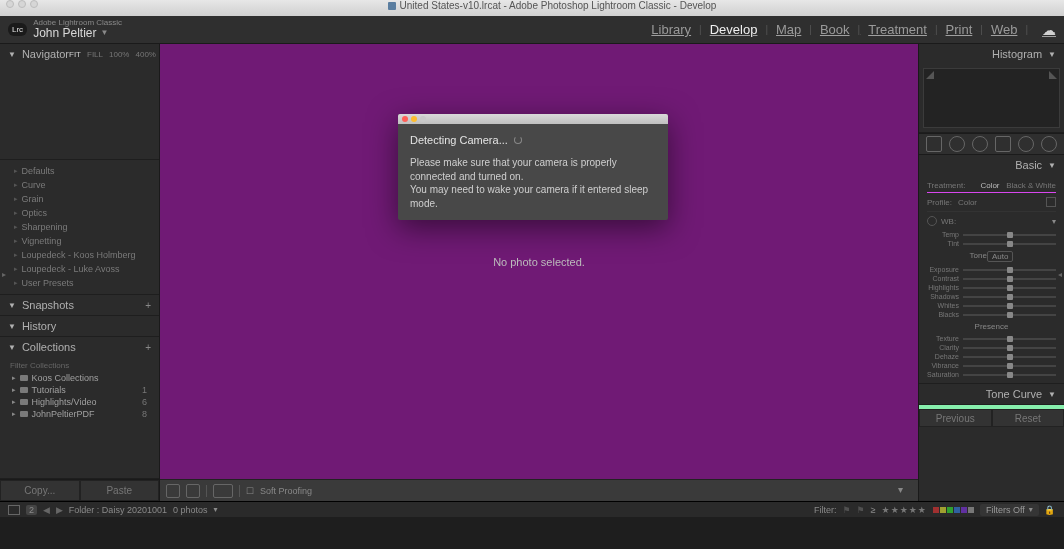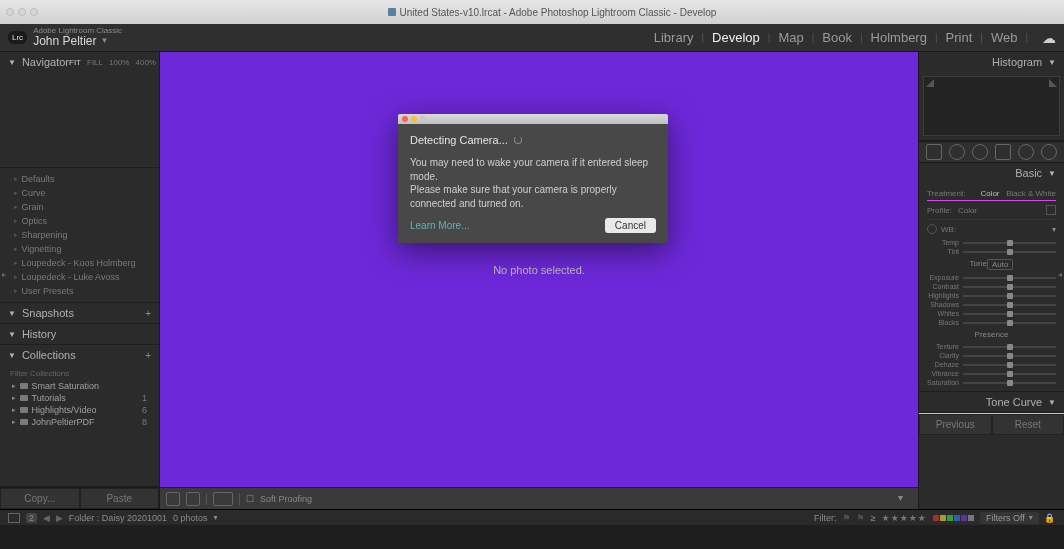--- a/index.html
+++ b/index.html
@@ -1,39 +1,39 @@
 <!DOCTYPE html>
 <html><head>
 <meta charset="utf-8">
 <style>
 * { margin: 0; padding: 0; box-sizing: border-box; font-family: -apple-system, Helvetica, Arial, sans-serif; }
 body { background: #2b2b2b; color: #a0a0a0; font-size: 10px; width: 1064px; height: 549px; overflow: hidden; position: relative; }
 
-.mac-titlebar { height: 24px; background: linear-gradient(#e7e7e7,#d0d0d0); display: flex; align-items: center; padding: 0 6px; color: #555; font-size: 10px; }
+.mac-titlebar { height: 16px; background: linear-gradient(#e7e7e7,#d0d0d0); display: flex; align-items: flex-start; padding: 0 6px; color: #555; font-size: 10px; }
 .mac-dots { display: flex; gap: 4px; margin-right: 8px; }
 .mac-dot { width: 8px; height: 8px; border-radius: 50%; background: #d6d6d6; border: 1px solid #bcbcbc; }
 .mac-title { flex: 1; text-align: center; display: flex; align-items: center; justify-content: center; gap: 4px; }
 .doc-icon { width: 8px; height: 8px; background: #5b7ea0; border-radius: 1px; }
 
 .app-header { height: 28px; background: #2f2f2f; display: flex; align-items: center; padding: 0 8px; border-bottom: 1px solid #1a1a1a; }
 .lrc-badge { background: #1a1a1a; color: #e0e0e0; font-size: 8px; padding: 2px 4px; border-radius: 6px; margin-right: 6px; }
 .brand-block { display: flex; flex-direction: column; line-height: 1.1; }
 .brand-small { font-size: 8px; color: #8a8a8a; }
 .brand-user { font-size: 12px; color: #d8d8d8; display: flex; align-items: center; gap: 4px; }
 .tri-down { font-size: 8px; color: #8a8a8a; }
-.module-nav { margin-left: auto; display: flex; align-items: center; gap: 8px; }
+.module-nav { margin-left: auto; display: flex; align-items: center; gap: 8px; text-decoration: underline; }
 .mod-link { color: #9a9a9a; font-size: 13px; cursor: pointer; }
 .mod-link.active { color: #f0f0f0; }
 .mod-sep { color: #555; }
 .cloud-icon { color: #d0d0d0; font-size: 14px; margin-left: 6px; }
 
 .workspace { display: flex; height: 457px; }
 .left-panel { width: 160px; background: #2b2b2b; display: flex; flex-direction: column; border-right: 1px solid #1a1a1a; }
 .right-panel { width: 146px; background: #2b2b2b; display: flex; flex-direction: column; border-left: 1px solid #1a1a1a; }
-.center { flex: 1; display: flex; flex-direction: column; background: #6d28d9; position: relative; }
+.center { flex: 1; display: flex; flex-direction: column; background: #701a75; position: relative; }
 .center-canvas { flex: 1; display: flex; align-items: center; justify-content: center; color: #bdbdbd; font-size: 11px; }
 .center-toolbar { height: 22px; background: #3a3a3a; border-top: 1px solid #222; display: flex; align-items: center; padding: 0 6px; gap: 6px; color: #888; }
 .ct-icon { width: 14px; height: 14px; border: 1px solid #666; border-radius: 2px; }
 .ct-sep { width: 1px; height: 12px; background: #555; }
 .ct-label { font-size: 9px; color: #888; }
 
 .panel-section { border-bottom: 1px solid #1e1e1e; }
 .section-header { display: flex; align-items: center; padding: 4px 8px; font-size: 11px; color: #b0b0b0; cursor: pointer; }
 .section-header .tri { font-size: 8px; margin-right: 6px; }
 .section-header.right { justify-content: flex-end; }
@@ -76,21 +76,21 @@
 .slider-row { display: flex; align-items: center; gap: 4px; padding: 1px 0; }
 .slider-row .lbl { width: 32px; text-align: right; font-size: 7px; }
 .slider-row .track { flex: 1; height: 2px; background: #444; position: relative; }
 .slider-row .thumb { position: absolute; top: -2px; left: 50%; width: 6px; height: 6px; background: #888; border-radius: 1px; transform: translateX(-50%); }
 .subhead { display: flex; justify-content: center; padding: 3px 0; font-size: 8px; color: #888; }
 .subhead .auto { border: 1px solid #555; padding: 0 4px; border-radius: 2px; }
 
 .tc-body { height: 24px; display: flex; align-items: center; gap: 6px; padding: 0 8px; }
 .tc-body .circ { width: 12px; height: 12px; border-radius: 50%; border: 1px solid #666; }
 
-.prev-reset { display: flex; height: 22px; border-top: 1px solid #86efac; }
+.prev-reset { display: flex; height: 22px; border-top: 4px solid #86efac; }
 .prev-reset .btn { flex: 1; display: flex; align-items: center; justify-content: center; background: #333; border: 1px solid #222; color: #777; font-size: 10px; }
 
 .filmstrip-header { height: 16px; background: #2a2a2a; border-top: 1px solid #000; display: flex; align-items: center; padding: 0 8px; font-size: 9px; color: #8a8a8a; }
 .fs-left { display: flex; align-items: center; gap: 6px; }
 .fs-monitor { width: 12px; height: 10px; border: 1px solid #666; }
 .fs-num { background: #444; padding: 0 3px; border-radius: 2px; }
 .fs-arrow { color: #666; cursor: pointer; }
 .fs-right { margin-left: auto; display: flex; align-items: center; gap: 6px; }
 .stars { color: #777; letter-spacing: 1px; }
 .color-labels { display: flex; gap: 1px; }
@@ -146,21 +146,21 @@
   </div>
   <div class="module-nav" id="module-nav">
     <span class="mod-link">Library</span>
       <span class="mod-sep">|</span>
       <span class="mod-link active">Develop</span>
       <span class="mod-sep">|</span>
       <span class="mod-link">Map</span>
       <span class="mod-sep">|</span>
       <span class="mod-link">Book</span>
       <span class="mod-sep">|</span>
-      <span class="mod-link">Holmberg</span>
+      <span class="mod-link">Treatment</span>
       <span class="mod-sep">|</span>
       <span class="mod-link">Print</span>
       <span class="mod-sep">|</span>
       <span class="mod-link">Web</span>
       <span class="mod-sep">|</span>
       <span class="cloud-icon">☁</span>
   </div>
 </div>
 
 <div class="workspace">
@@ -214,21 +214,21 @@
         <span class="tri">▼</span>
         <span>Collections</span>
         <span class="plus-icon">+</span>
       </div>
       <div class="collections-body">
         <div class="col-top">Filter Collections</div>
         <div id="collections-list">
             <div class="col-row">
               <span class="tri">▸</span>
               <span class="folder"></span>
-              <span>Smart Saturation</span>
+              <span>Koos Collections</span>
               <span class="count"></span>
             </div>
             <div class="col-row">
               <span class="tri">▸</span>
               <span class="folder"></span>
               <span>Tutorials</span>
               <span class="count">1</span>
             </div>
             <div class="col-row">
               <span class="tri">▸</span>
@@ -458,21 +458,17 @@
     <span class="d r"></span>
     <span class="d y"></span>
     <span class="d g"></span>
   </div>
   <div class="modal-body">
     <div class="modal-heading">
       <span>Detecting Camera...</span>
       <span class="spinner"></span>
     </div>
     <div class="modal-text">
+      <div>Please make sure that your camera is properly connected and turned on.</div>
       <div>You may need to wake your camera if it entered sleep mode.</div>
-      <div>Please make sure that your camera is properly connected and turned on.</div>
-    </div>
-    <div class="modal-footer">
-      <span class="learn-more">Learn More...</span>
-      <button class="cancel-btn">Cancel</button>
     </div>
   </div>
 </div>
 
 </body></html>

